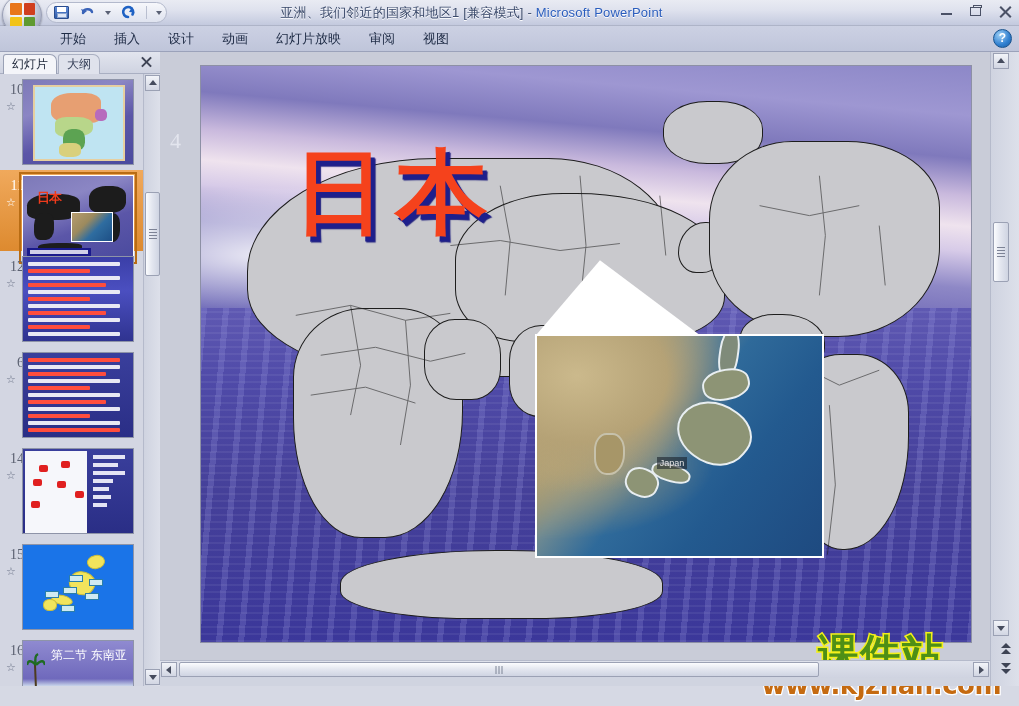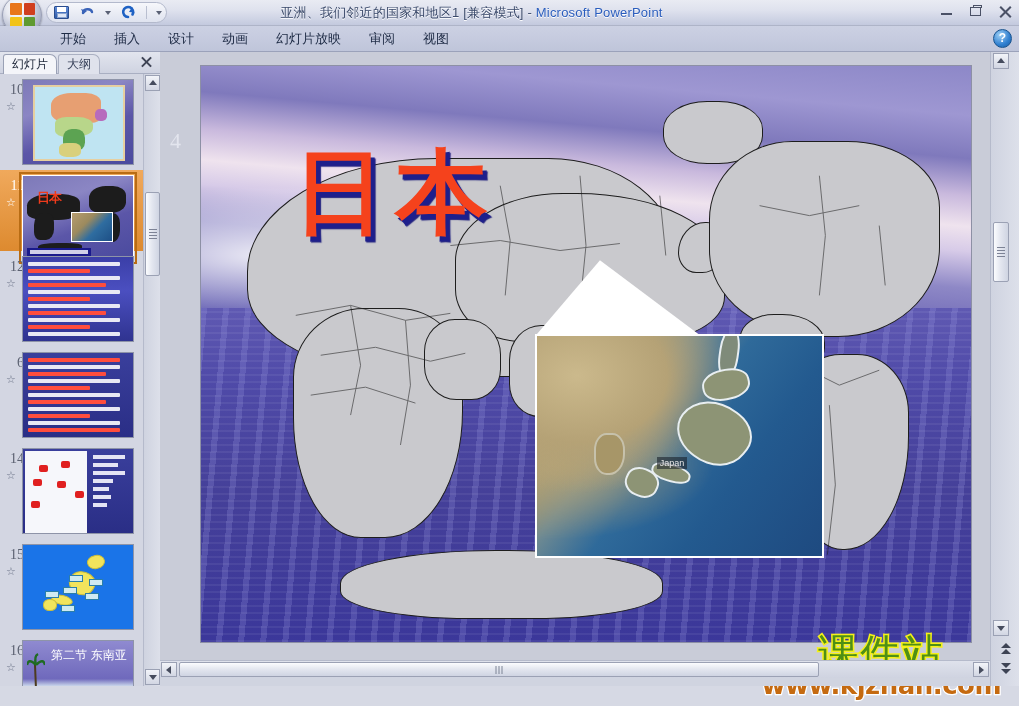--- a/index.html
+++ b/index.html
@@ -285,21 +285,21 @@
   }
   .caption-text {
     margin-left:14px; color:#ffffff; font-size:27px; font-style:italic;
     text-decoration:underline; letter-spacing:1px;
     font-family:"DejaVu Serif","Liberation Serif",serif;
   }
 
   
   .wm { position:absolute; right:18px; bottom:6px; text-align:center; pointer-events:none; }
   .wm .cn {
-    font-size:40px; font-weight:normal; color:#4e8f16; letter-spacing:2px; line-height:.95;
+    font-size:40px; font-weight:bold; color:#4e8f16; letter-spacing:2px; line-height:.95;
     font-family:"DejaVu Sans","Liberation Sans",sans-serif;
     -webkit-text-stroke:3px #f5f01a; paint-order:stroke fill;
   }
   .wm .url {
     font-size:26px; font-weight:bold; color:#c56a10; letter-spacing:-.5px; margin-top:-2px;
     font-family:"DejaVu Sans","Liberation Sans",sans-serif;
     -webkit-text-stroke:2.5px #ffffff; paint-order:stroke fill;
   }
 
   

